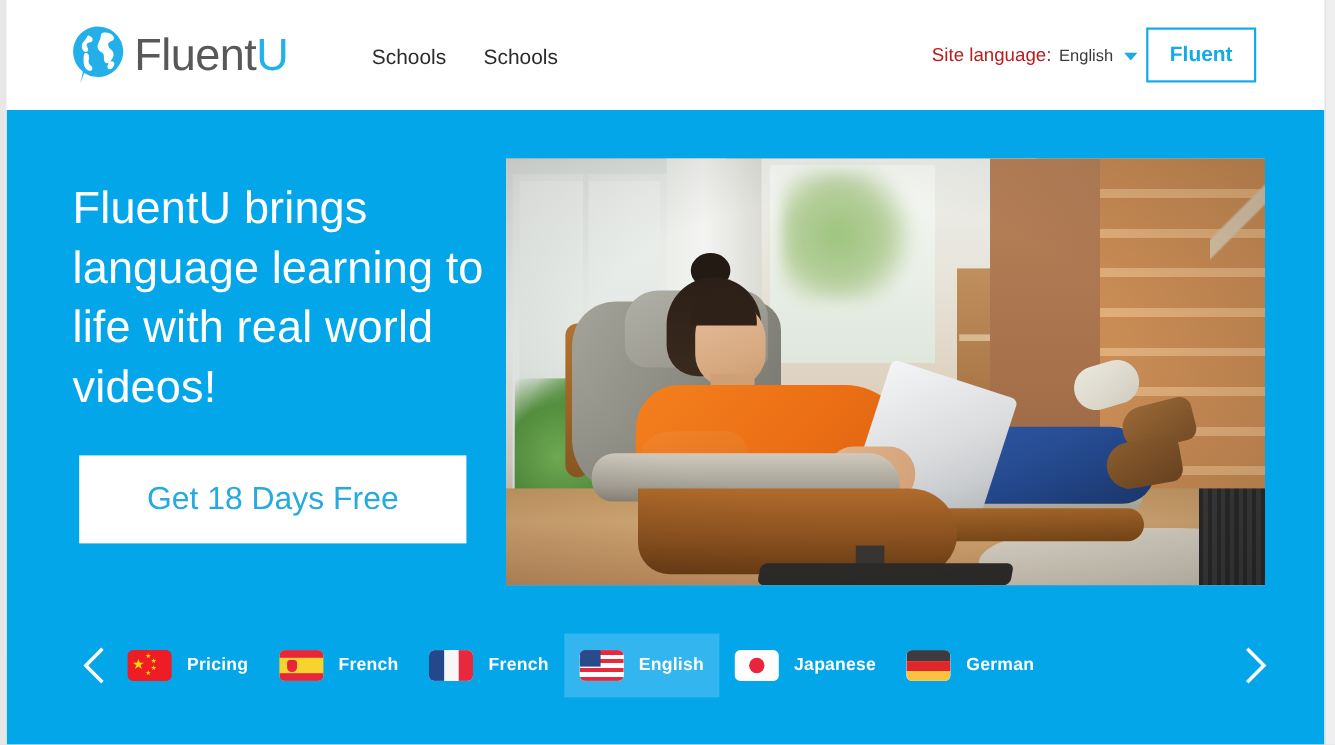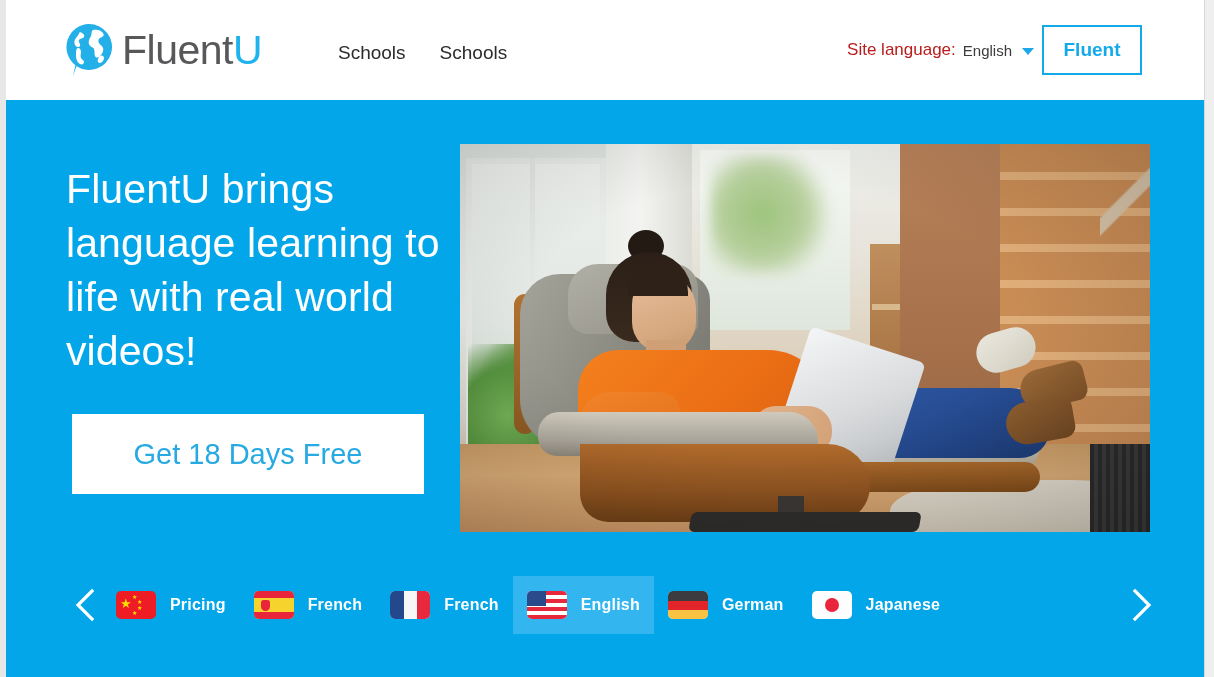--- a/index.html
+++ b/index.html
@@ -559,35 +559,35 @@
 
           <div class="lang-item active">
             <span class="flag flag-us">
               <i class="stripes"></i>
                 <i class="canton"></i>
             </span>
             <span class="name">English</span>
           </div>
 
           <div class="lang-item">
+            <span class="flag flag-jp">
+              <i class="dot"></i>
+            </span>
+            <span class="name">Japanese</span>
+          </div>
+
+          <div class="lang-item">
             <span class="flag flag-de">
               <i class="d1"></i>
                 <i class="d2"></i>
                 <i class="d3"></i>
             </span>
             <span class="name">German</span>
           </div>
 
-          <div class="lang-item">
-            <span class="flag flag-jp">
-              <i class="dot"></i>
-            </span>
-            <span class="name">Japanese</span>
-          </div>
-
         </div>
 
         <div class="arrow arrow-right">
           <svg class="chev" viewBox="0 0 22 34">
             <polyline points="5,3 19,17 5,31" fill="none" stroke="#ffffff" stroke-width="3.2" stroke-linecap="square"></polyline>
           </svg>
         </div>
 
       </div>
     </div>

